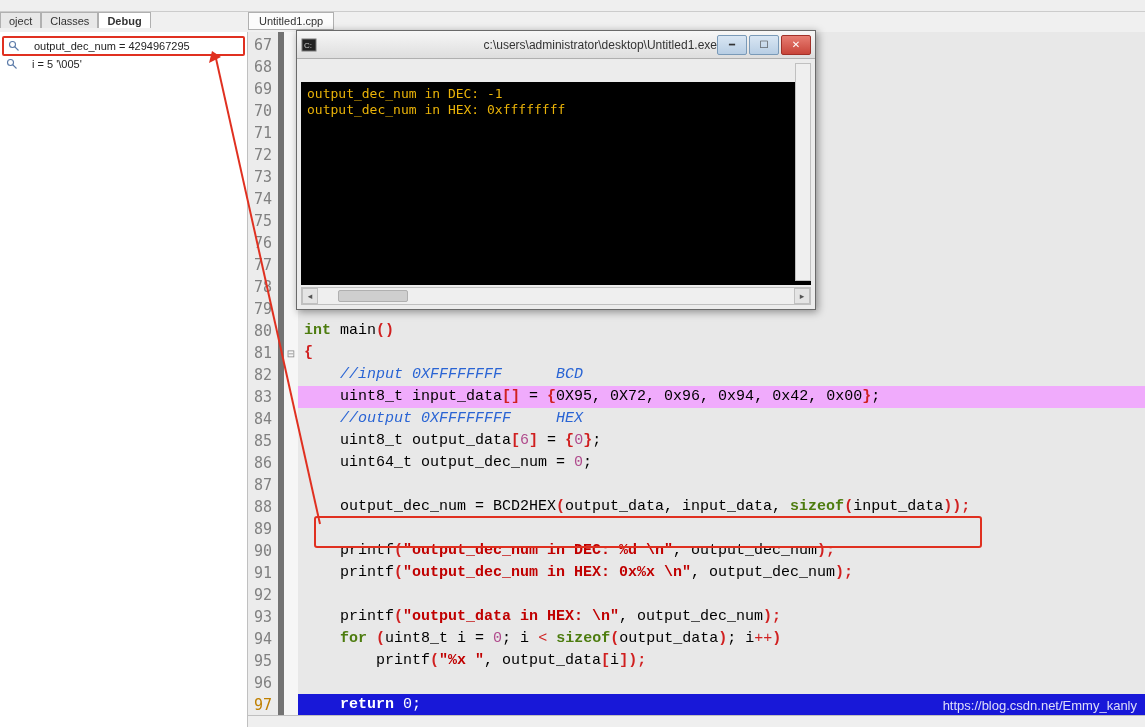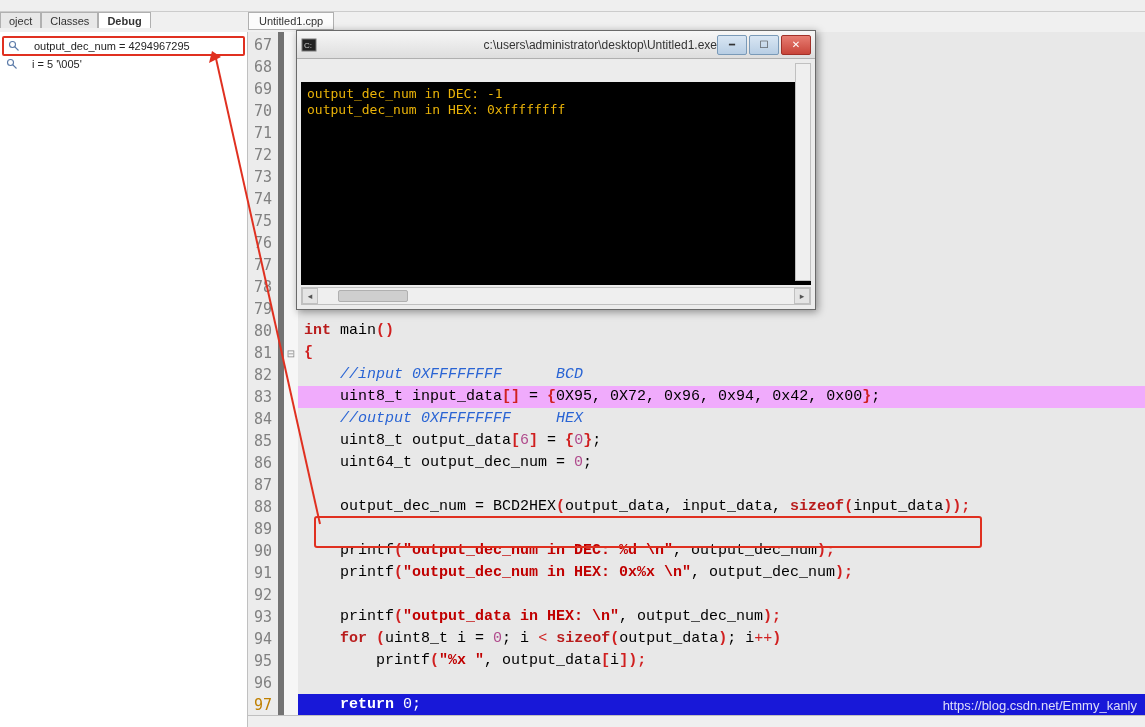--- a/index.html
+++ b/index.html
@@ -26,21 +26,21 @@
 .gutter .gline.w97 { color: #c08000; }
 
 .fold-col { width: 14px; background: #f6f6f6; padding-top: 2px; }
 .fold-col .frow { height: 22px; display:flex; align-items:center; justify-content:center; color:#888; font-size:10px; }
 
 .code-area { flex: 1; background: #e8e8e8; font-family: Consolas, "Courier New", monospace; font-size: 15px; padding-top: 2px; overflow: hidden; position: relative; }
 .cline { height: 22px; line-height: 22px; white-space: pre; padding-left: 6px; color: #000; }
 .cline.hl83 { background: #f0abfc; }
 .cline.return { background: #1818d8; color: #fff; }
 
-.kw { color: #b91c1c; font-weight: bold; }
+.kw { color: #4d7c0f; font-weight: bold; }
 .cmt { color: #2964d4; font-style: italic; }
 .str { color: #c00000; font-weight: bold; }
 .num { color: #b04a8c; }
 .brk { color: #d02020; font-weight: bold; }
 .op { color: #d02020; }
 .dark { color: #000; }
 
 .redbox { position: absolute; border: 2px solid #e03020; border-radius: 3px; pointer-events: none; }
 .redbox.codebox { top: 516px; left: 314px; width: 668px; height: 32px; }
 

